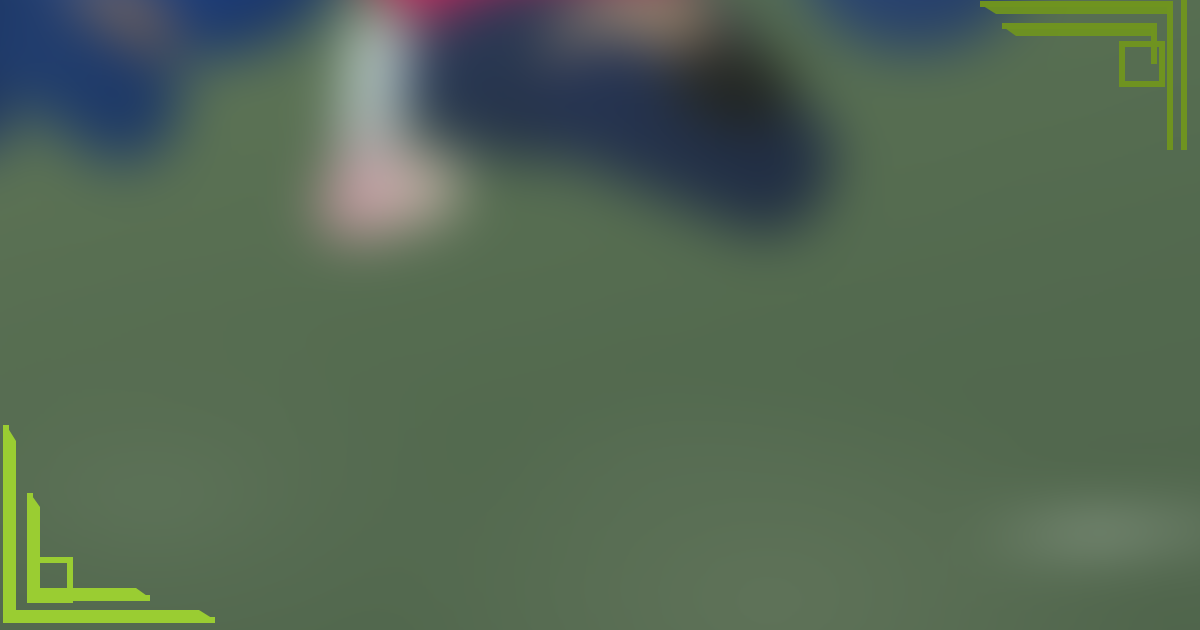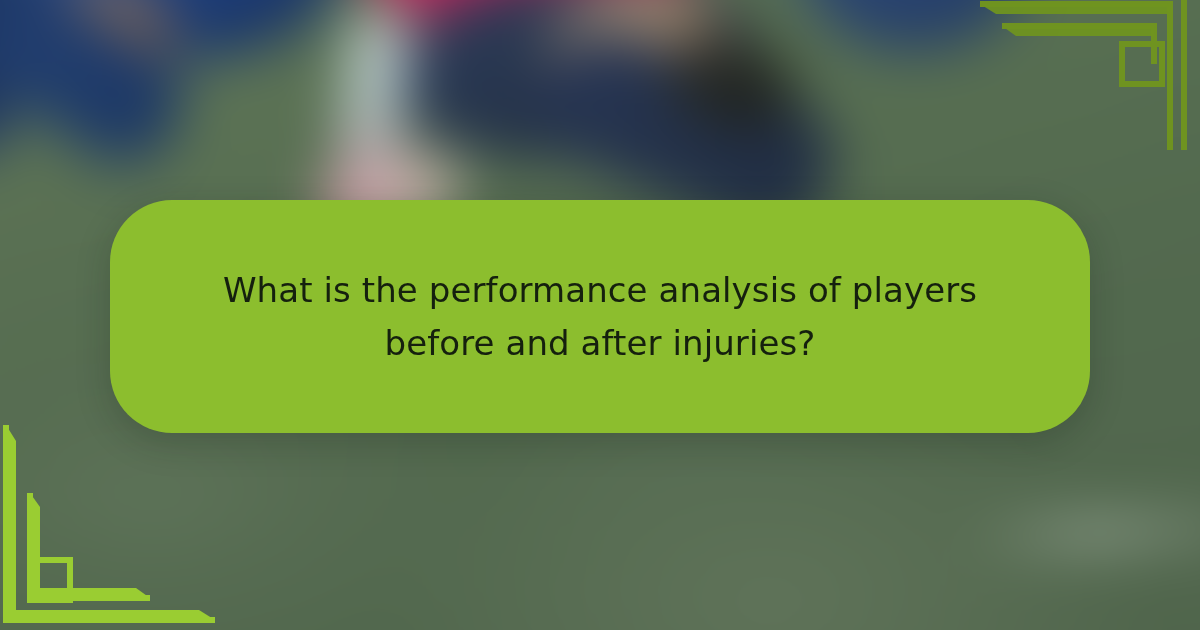--- a/index.html
+++ b/index.html
@@ -195,18 +195,14 @@
         <path d="M0 196 L230 196" stroke="none"></path>
       </g>
       <rect x="30" y="145" width="40" height="40" stroke="#9ACD32" stroke-width="6" fill="none"></rect>
       <path d="M6 205 L215 205 L199 195 L6 195 Z" fill="#9ACD32"></path>
       <path d="M30 183 L150 183 L136 173 L30 173 Z" fill="#9ACD32"></path>
       <path d="M6 10 L16 26 L16 205 L6 205 Z" fill="#9ACD32"></path>
       <path d="M30 78 L40 92 L40 183 L30 183 Z" fill="#9ACD32"></path>
     </svg>
   </div>
 
-  <div class="card">
-    <div class="card-text">What is the performance analysis of players
-before and after injuries?</div>
-  </div>
 
 </div>
 
 </body></html>

